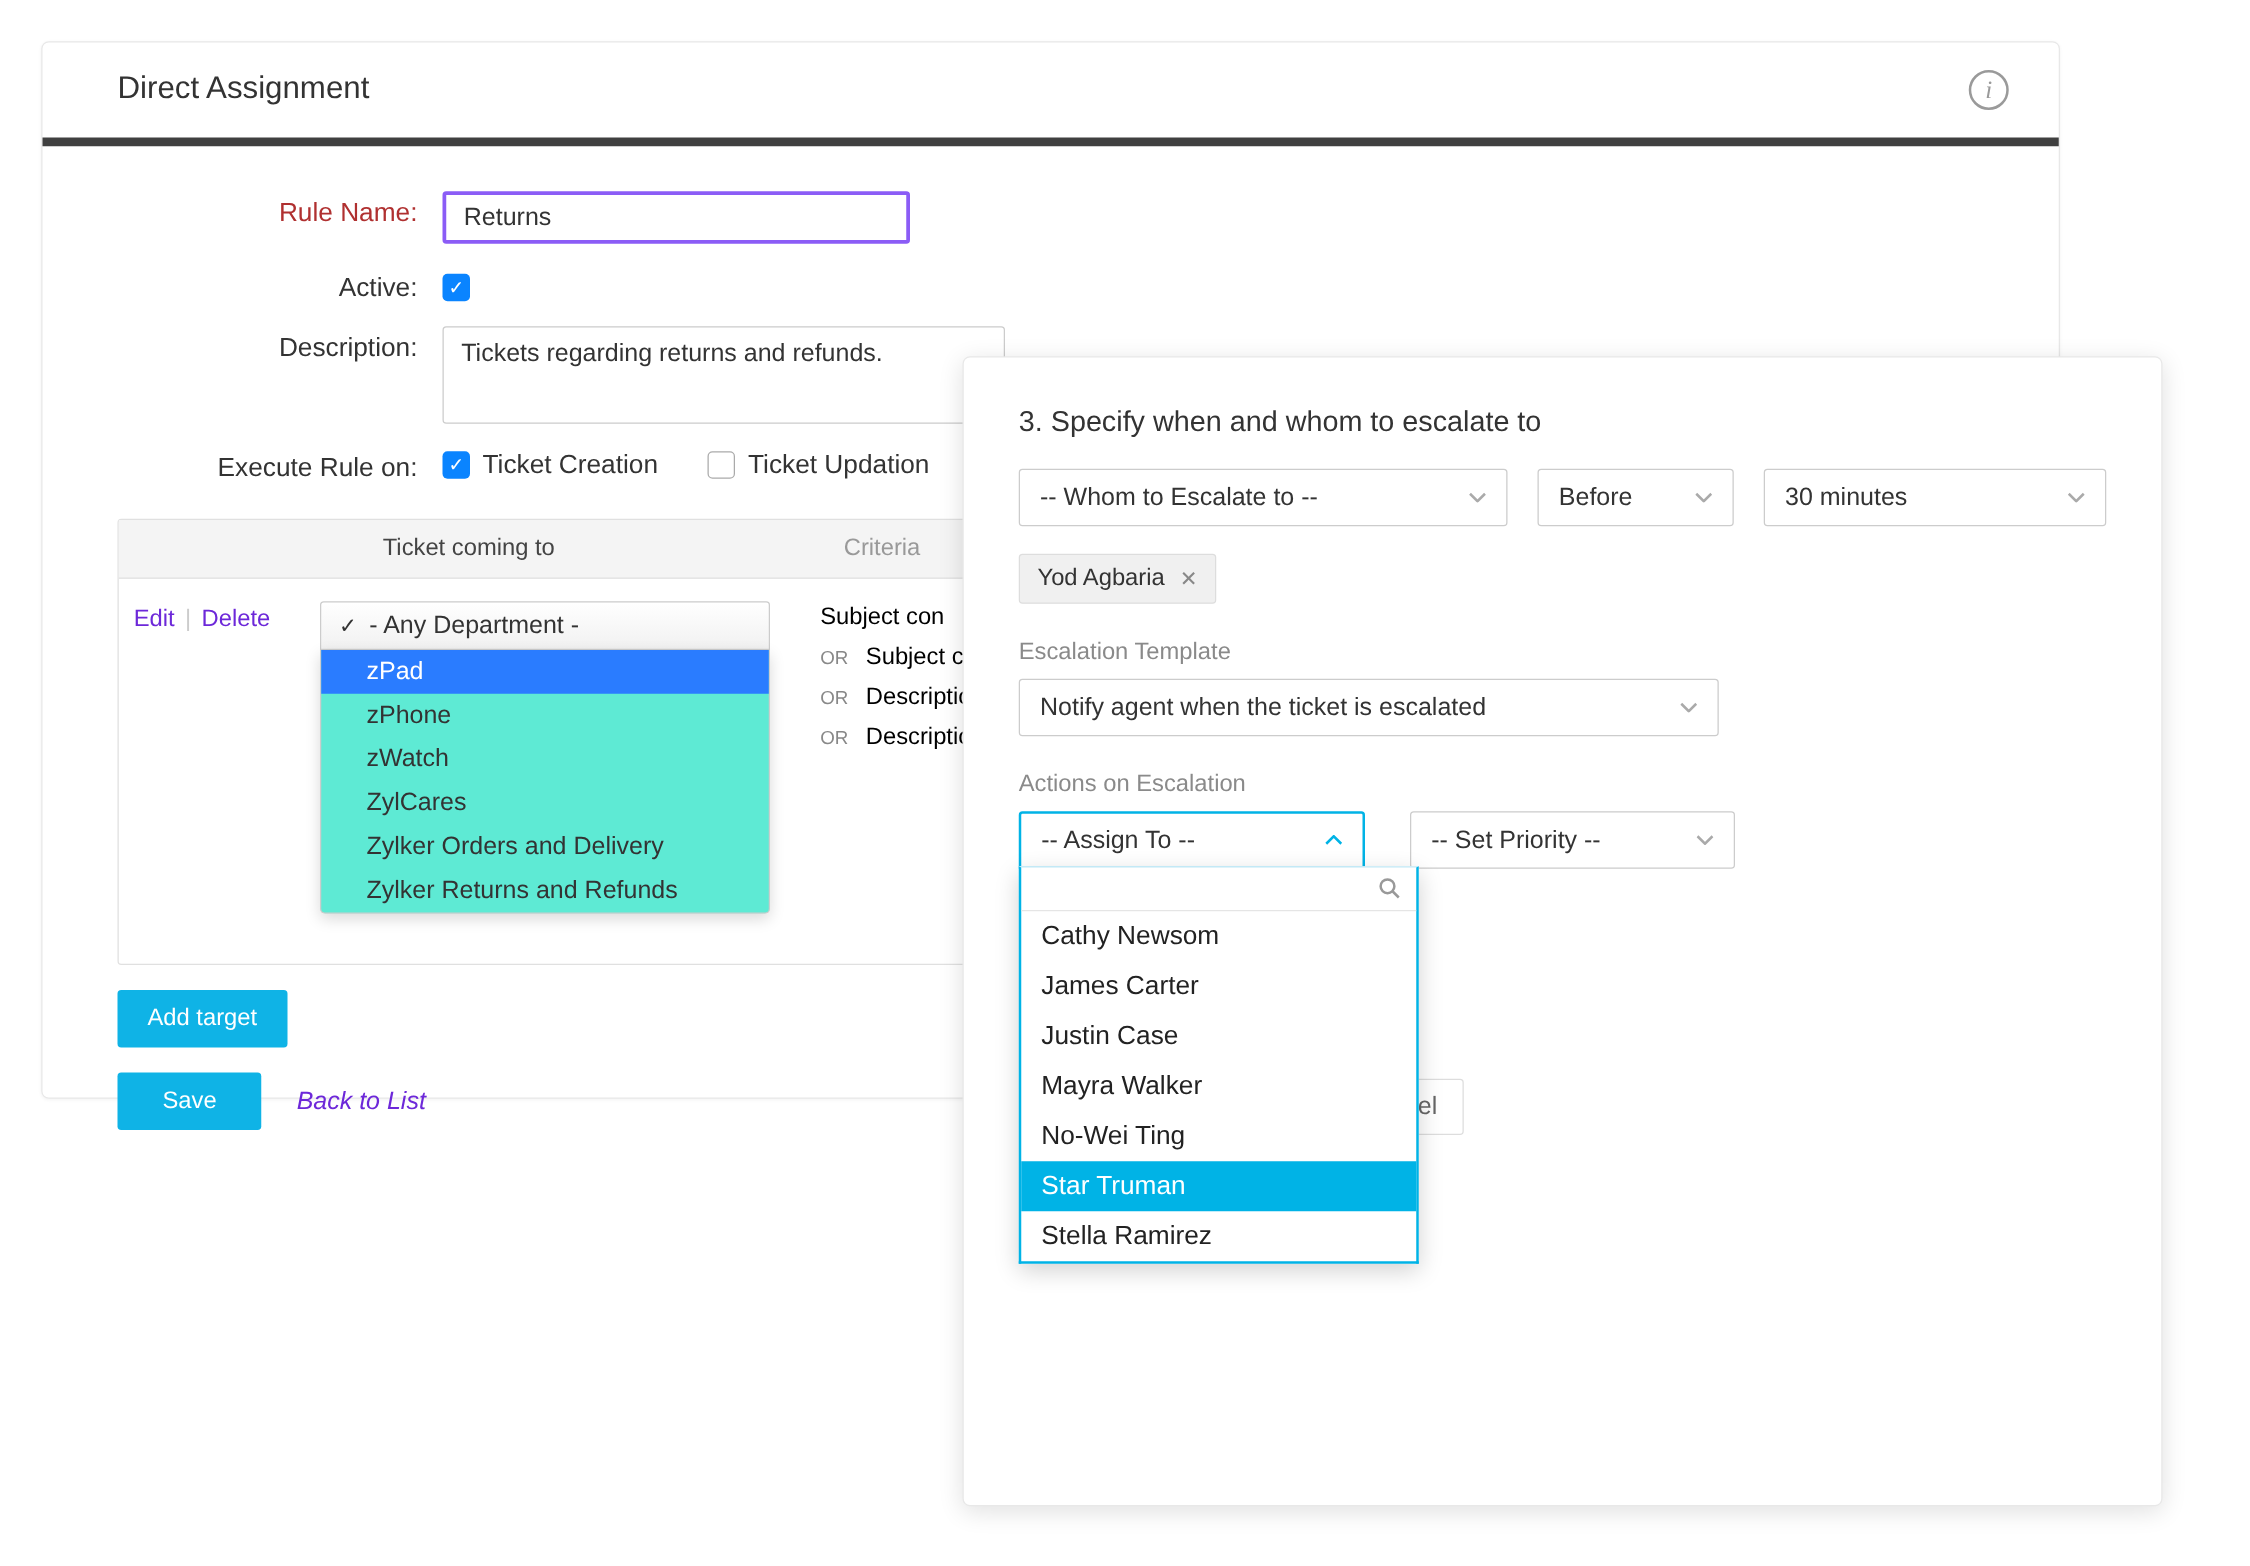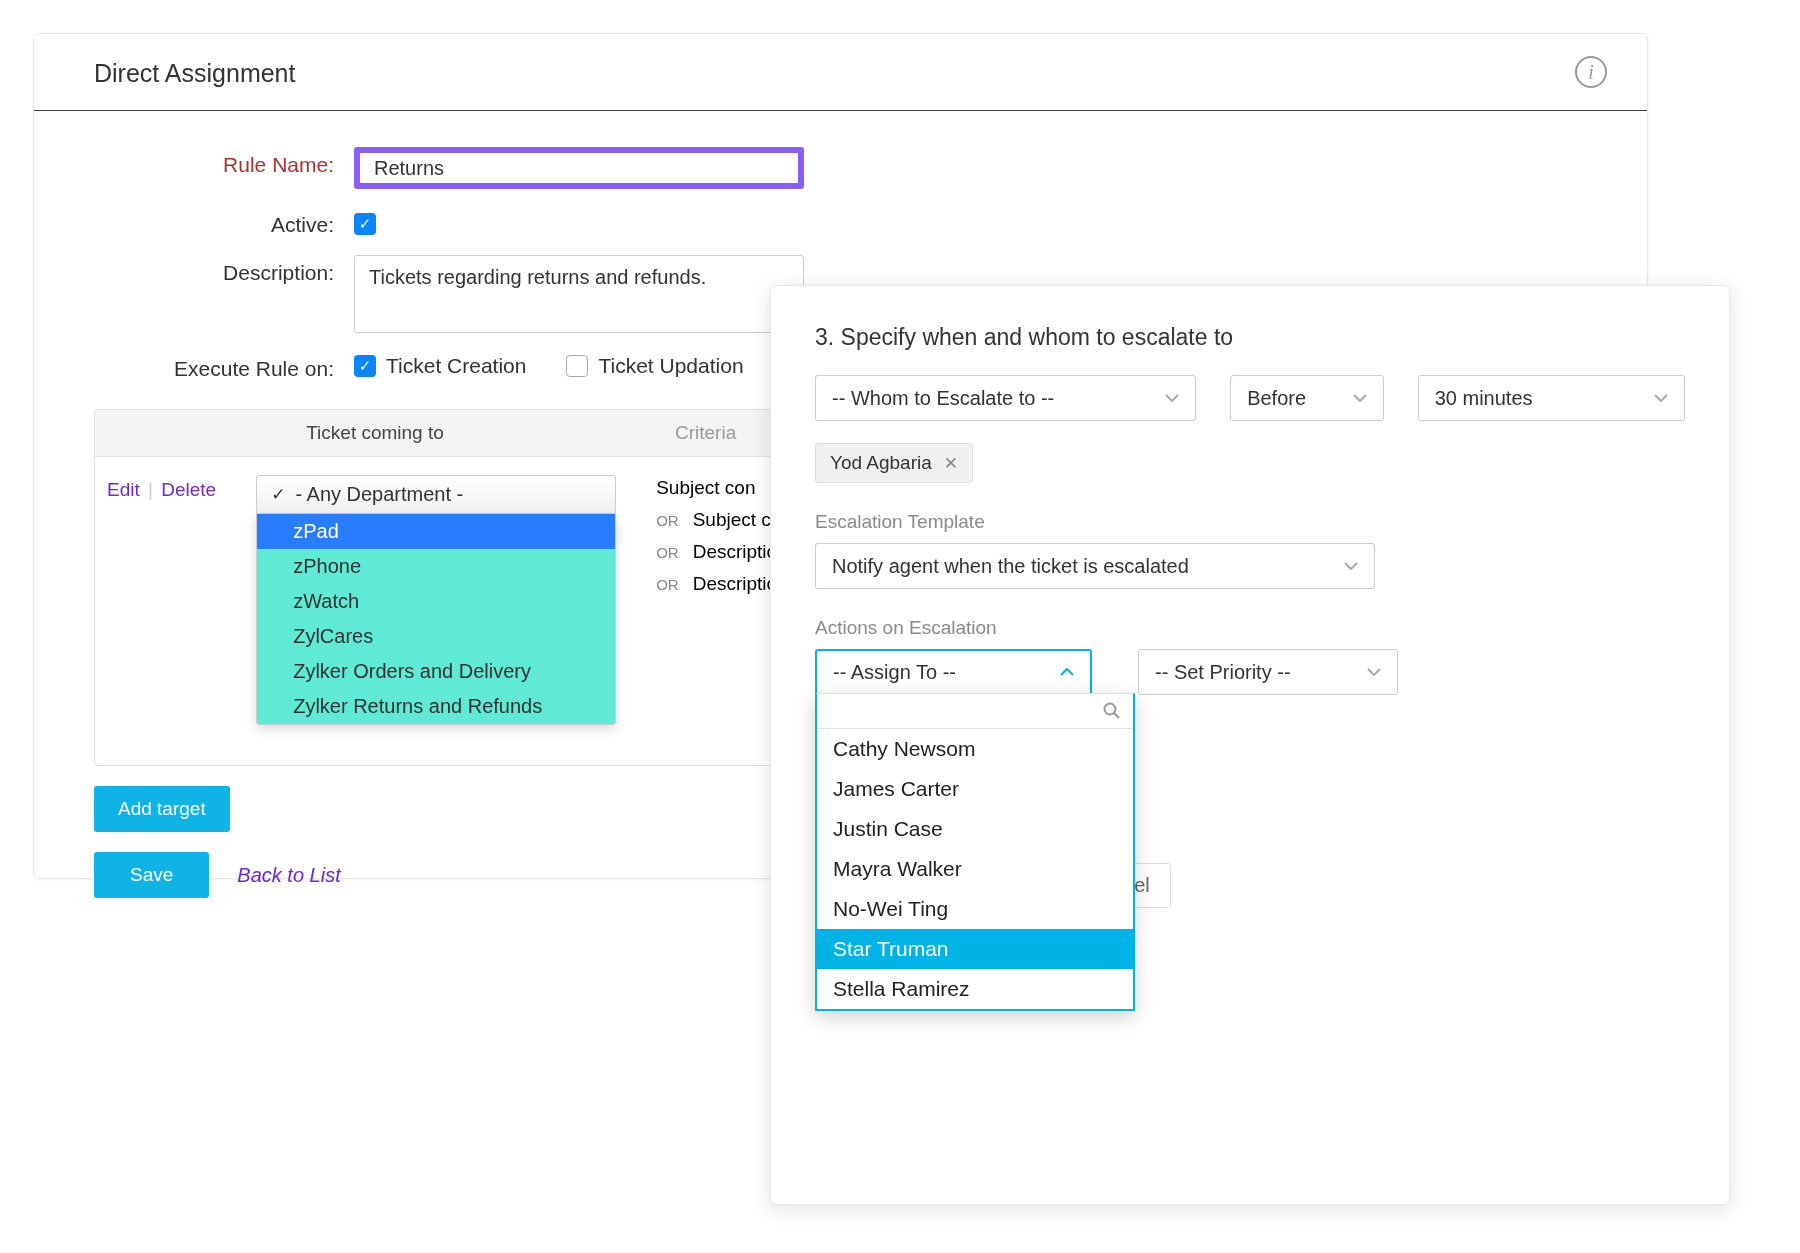--- a/index.html
+++ b/index.html
@@ -1,27 +1,27 @@
 <!DOCTYPE html>
 <html><head>
 <meta charset="utf-8">
 <style>
 * { box-sizing: border-box; margin: 0; padding: 0; }
 body { font-family: -apple-system, BlinkMacSystemFont, "Segoe UI", Helvetica, Arial, sans-serif; background: #fff; width: 1800px; height: 1253px; position: relative; overflow: hidden; }
 
 .panel-back { position: absolute; top: 33px; left: 33px; width: 1615px; height: 846px; background: #fff; border: 1px solid #e8e8e8; border-radius: 6px; box-shadow: 0 1px 3px rgba(0,0,0,0.05); }
-.panel-header { display: flex; align-items: flex-end; justify-content: space-between; padding: 22px 40px 22px 60px; border-bottom: 1px solid #404040; }
+.panel-header { display: flex; align-items: flex-start; justify-content: space-between; padding: 22px 40px 22px 60px; border-bottom: 7px solid #404040; }
 .panel-title { font-size: 25px; color: #333; font-weight: 400; }
 .info-icon { width: 32px; height: 32px; border: 2px solid #9a9a9a; border-radius: 50%; display: flex; align-items: center; justify-content: center; font-style: italic; font-family: Georgia, serif; color: #9a9a9a; font-size: 20px; cursor: pointer; }
 
 .form-body { padding: 36px 60px 30px 60px; }
 .form-row { display: flex; align-items: flex-start; margin-bottom: 18px; }
 .form-label { width: 260px; text-align: right; padding-right: 20px; font-size: 21px; color: #333; padding-top: 6px; }
 .label-required { color: #b03030; }
-.form-input { width: 450px; height: 42px; border: 6px solid #8b5cf6; border-radius: 3px; padding: 0 14px; font-size: 20px; color: #333; }
+.form-input { width: 374px; height: 42px; border: 3px solid #8b5cf6; border-radius: 3px; padding: 0 14px; font-size: 20px; color: #333; }
 .checkbox-wrap { padding-top: 6px; }
 .check { width: 22px; height: 22px; background: #0a84ff; border-radius: 4px; display: inline-flex; align-items: center; justify-content: center; color: #fff; font-size: 15px; }
 .check-empty { width: 22px; height: 22px; border: 1px solid #aaa; border-radius: 4px; display: inline-block; background: #fff; }
 .form-textarea { width: 450px; height: 78px; border: 1px solid #ccc; border-radius: 3px; padding: 10px 14px; font-size: 20px; color: #333; resize: none; font-family: inherit; }
 
 .exec-row { display: flex; align-items: center; margin-bottom: 28px; }
 .exec-opt { display: inline-flex; align-items: center; gap: 10px; font-size: 21px; color: #333; margin-right: 40px; }
 
 .tbl { border: 1px solid #e0e0e0; border-radius: 3px; }
 .tbl-head { display: flex; background: #f4f4f4; border-bottom: 1px solid #e0e0e0; }
@@ -42,21 +42,21 @@
 
 .crit-col { margin-left: 40px; padding-top: 2px; }
 .crit-line { display: flex; align-items: center; font-size: 19px; margin-bottom: 10px; gap: 14px; }
 .or-text { color: #888; font-size: 15px; }
 
 .btn-cyan { background: #0fb3e6; color: #fff; border: none; border-radius: 3px; padding: 12px 24px; font-size: 19px; cursor: pointer; }
 .btn-row { margin-top: 20px; display: flex; gap: 28px; align-items: center; }
 
 .panel-front { position: absolute; top: 285px; left: 770px; width: 960px; height: 920px; background: #fff; border: 1px solid #e8e8e8; border-radius: 6px; box-shadow: 0 4px 20px rgba(0,0,0,0.12); padding: 38px 44px; }
 .step-title { font-size: 23px; color: #333; margin-bottom: 24px; }
-.row-flex { display: flex; gap: 34px; align-items: center; margin-bottom: 22px; border-radius: 20px; }
+.row-flex { display: flex; gap: 24px; align-items: center; margin-bottom: 22px; border-radius: 20px; }
 .select-box { border: 1px solid #ccc; border-radius: 3px; height: 46px; padding: 0 16px; display: flex; align-items: center; justify-content: space-between; font-size: 20px; color: #333; background: #fff; cursor: pointer; }
 .chev { color: #999; font-size: 14px; margin-left: 16px; }
 .sb-w1 { width: 400px; } .sb-w2 { width: 160px; } .sb-w3 { width: 280px; }
 .chip { display: inline-flex; align-items: center; gap: 12px; background: #f0f0f0; border: 1px solid #ddd; border-radius: 3px; padding: 8px 14px; font-size: 19px; color: #333; }
 .chip-x { color: #888; cursor: pointer; font-size: 17px; }
 
 .field-label { font-size: 19px; color: #8a8a8a; margin-top: 28px; margin-bottom: 10px; }
 .sb-w4 { width: 560px; }
 
 .assign-wrap { position: relative; display: inline-block; }

